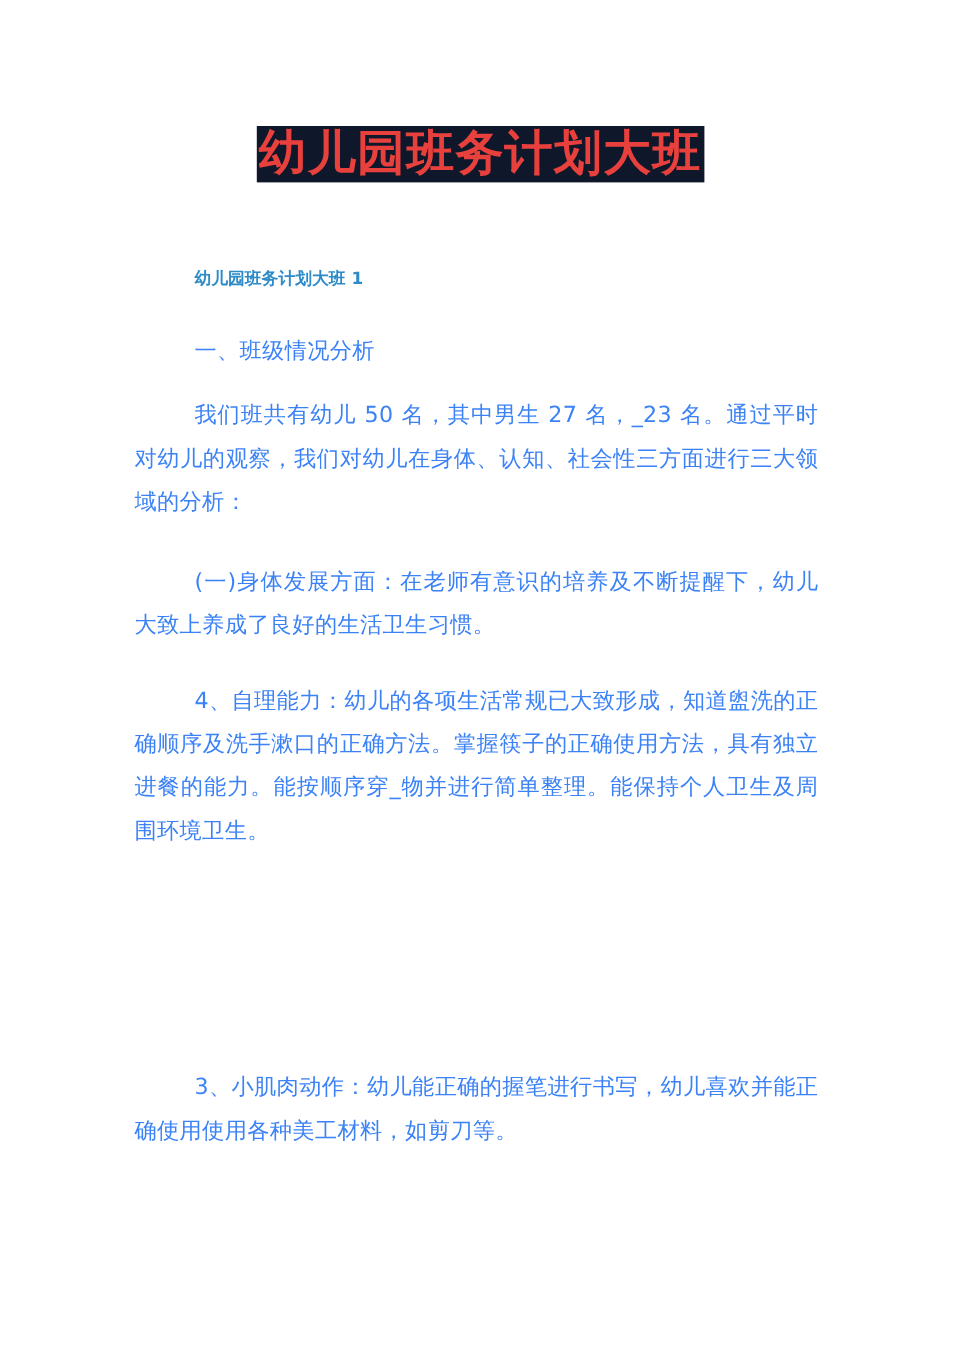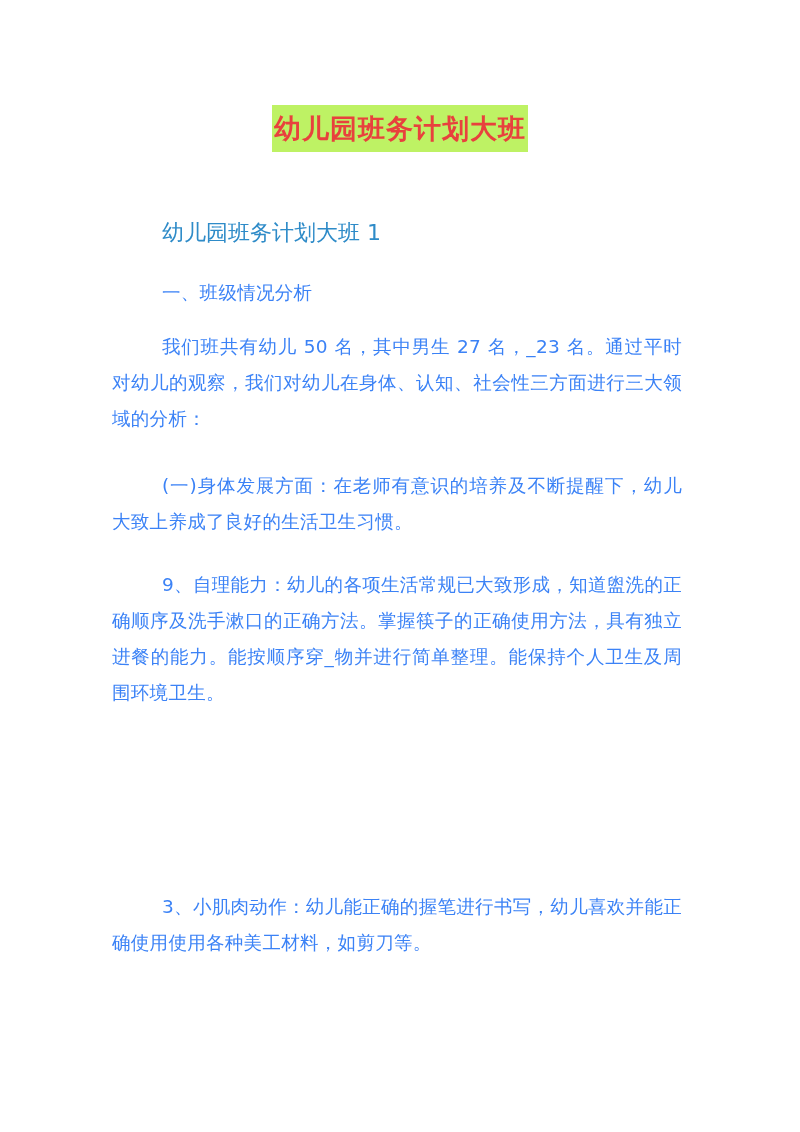--- a/index.html
+++ b/index.html
@@ -22,35 +22,35 @@
     }
     .title-wrap {
       position: absolute;
       top: 105px;
       left: 0;
       width: 800px;
       text-align: center;
     }
     .title {
       display: inline-block;
-      background: #bef264;
+      background: #0f172a;
       color: #e8413d;
       font-weight: bold;
-      font-size: 27px;
+      font-size: 40px;
       line-height: 47px;
       padding: 0 2px;
       letter-spacing: 1px;
     }
     .subheading {
       position: absolute;
       top: 219px;
       left: 162px;
       color: #2e8bc8;
-      font-weight: normal;
-      font-size: 22px;
+      font-weight: bold;
+      font-size: 14px;
       line-height: 28px;
     }
     .para {
       position: absolute;
       left: 112px;
       width: 570px;
       font-size: 18.5px;
       line-height: 36px;
       text-indent: 50px;
       color: #3b82f6;
@@ -73,17 +73,17 @@
   </div>
 
   <div class="subheading">幼儿园班务计划大班 1</div>
 
   <div class="para p-section">一、班级情况分析</div>
 
   <div class="para p-intro">我们班共有幼儿 50 名，其中男生 27 名，_23 名。通过平时对幼儿的观察，我们对幼儿在身体、认知、社会性三方面进行三大领域的分析：</div>
 
   <div class="para p-body">(一)身体发展方面：在老师有意识的培养及不断提醒下，幼儿大致上养成了良好的生活卫生习惯。</div>
 
-  <div class="para p-item1">9、自理能力：幼儿的各项生活常规已大致形成，知道盥洗的正确顺序及洗手漱口的正确方法。掌握筷子的正确使用方法，具有独立进餐的能力。能按顺序穿_物并进行简单整理。能保持个人卫生及周围环境卫生。</div>
+  <div class="para p-item1">4、自理能力：幼儿的各项生活常规已大致形成，知道盥洗的正确顺序及洗手漱口的正确方法。掌握筷子的正确使用方法，具有独立进餐的能力。能按顺序穿_物并进行简单整理。能保持个人卫生及周围环境卫生。</div>
 
 
   <div class="para p-item3">3、小肌肉动作：幼儿能正确的握笔进行书写，幼儿喜欢并能正确使用使用各种美工材料，如剪刀等。</div>
 </div>
 
 </body></html>

